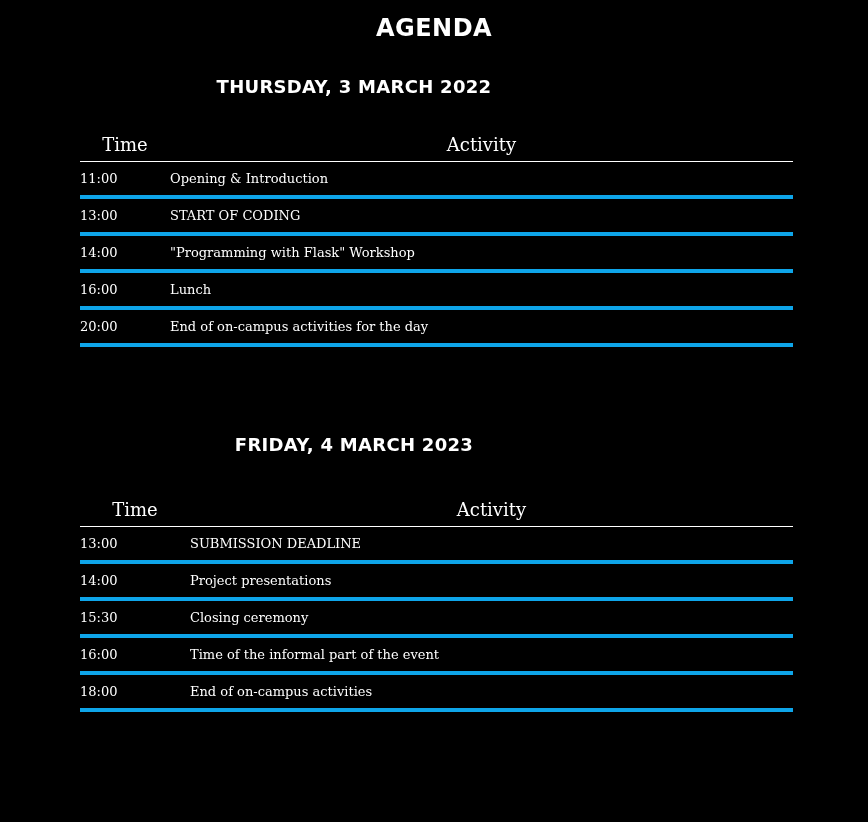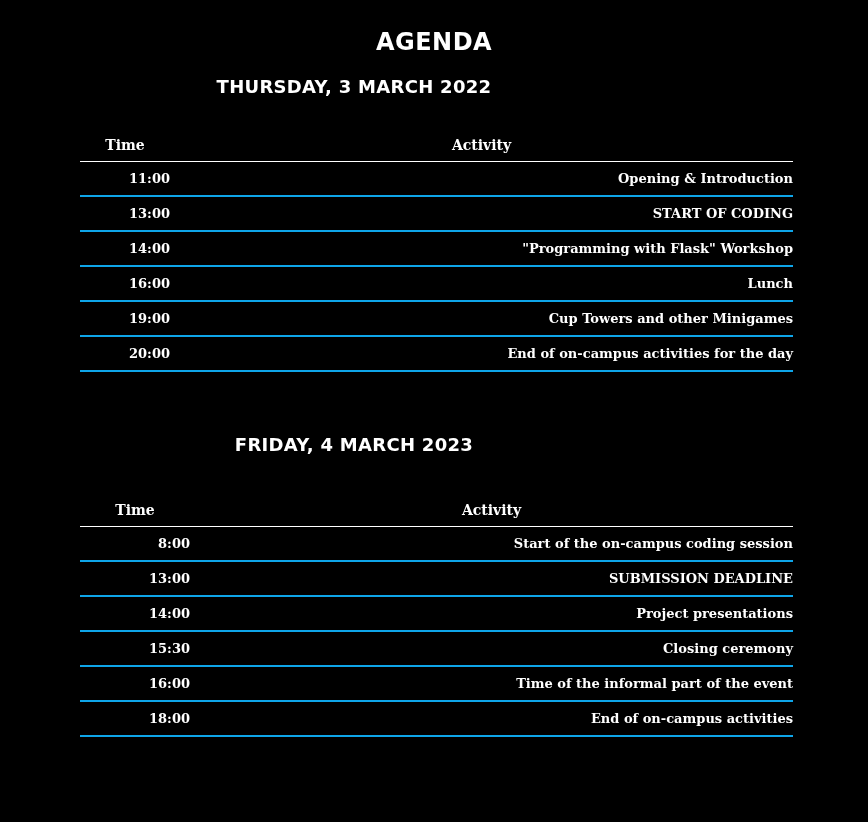--- a/index.html
+++ b/index.html
@@ -2,52 +2,51 @@
 <html><head>
   <meta charset="utf-8">
   <style>
     html, body { margin: 0; padding: 0; background: #000; }
     body {
       width: 868px; height: 822px; overflow: hidden;
       color: #fff;
       font-family: "DejaVu Serif", serif;
     }
     .page-title {
-      position: absolute; left: 0; width: 868px; top: 28px;
+      position: absolute; left: 0; width: 868px; top: 14px;
       text-align: center;
       font-family: "DejaVu Sans", sans-serif;
       font-weight: bold; font-size: 24px; letter-spacing: 0.5px;
     }
     .day-title {
       position: absolute; left: 0; width: 708px;
       text-align: center;
       font-family: "DejaVu Sans", sans-serif;
       font-weight: bold; font-size: 18px; letter-spacing: 0.3px;
     }
     .day1-title { top: 76px; }
     .day2-title { top: 434px; }
     table.agenda {
       position: absolute; left: 80px; width: 713px;
       border-collapse: collapse;
       font-size: 13px;
     }
     .t1 { top: 128px; }
     .t2 { top: 493px; }
     table.agenda th {
-      font-weight: bold; font-size: 14px;
+      font-weight: normal; font-size: 18px;
       height: 33px; padding: 0;
       border-bottom: 1px solid #fff;
       vertical-align: middle;
     }
     table.agenda td {
       height: 33px; padding: 0;
-      border-bottom: 2px solid #0ea5e9;
-      text-align: right; vertical-align: middle;
+      border-bottom: 4px solid #0ea5e9;
+      text-align: left; vertical-align: middle;
       font-size: 13px;
-      font-weight: bold;
     }
     .t1 .col-time { width: 90px; }
     .t2 .col-time { width: 110px; }
   </style>
 </head>
 <body>
 
 <div class="page-title">AGENDA</div>
 
 <div class="day-title day1-title">THURSDAY, 3 MARCH 2022</div>
@@ -70,44 +69,36 @@
       </tr>
     <tr>
         <td>14:00</td>
         <td>"Programming with Flask" Workshop</td>
       </tr>
     <tr>
         <td>16:00</td>
         <td>Lunch</td>
       </tr>
     <tr>
-        <td>19:00</td>
-        <td>Cup Towers and other Minigames</td>
-      </tr>
-    <tr>
         <td>20:00</td>
         <td>End of on-campus activities for the day</td>
       </tr>
   </tbody>
 </table>
 
 <div class="day-title day2-title">FRIDAY, 4 MARCH 2023</div>
 
 <table class="agenda t2">
   <thead>
     <tr>
       <th class="col-time">Time</th>
       <th>Activity</th>
     </tr>
   </thead>
   <tbody>
-    <tr>
-        <td>8:00</td>
-        <td>Start of the on-campus coding session</td>
-      </tr>
     <tr>
         <td>13:00</td>
         <td>SUBMISSION DEADLINE</td>
       </tr>
     <tr>
         <td>14:00</td>
         <td>Project presentations</td>
       </tr>
     <tr>
         <td>15:30</td>

